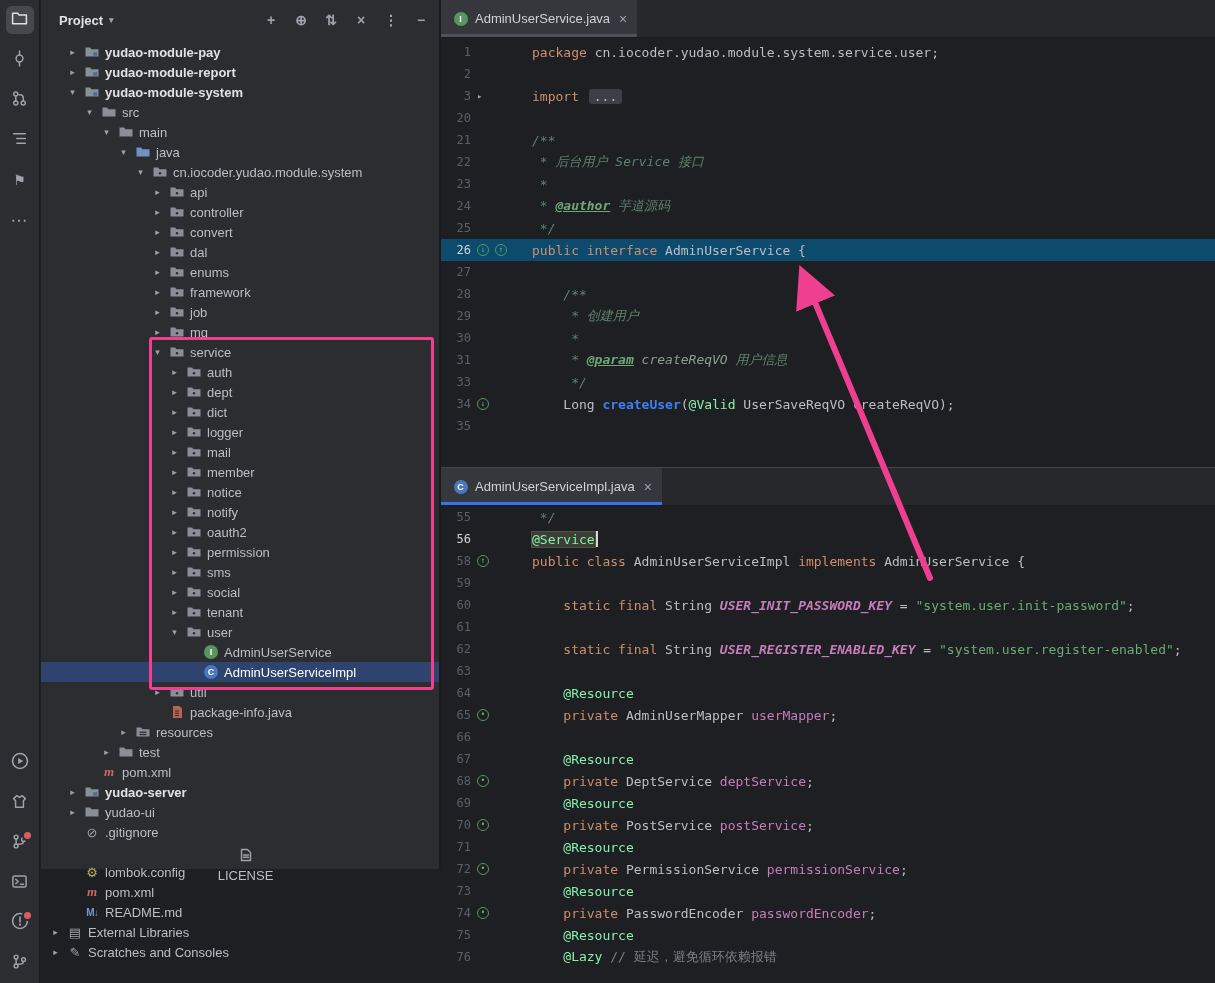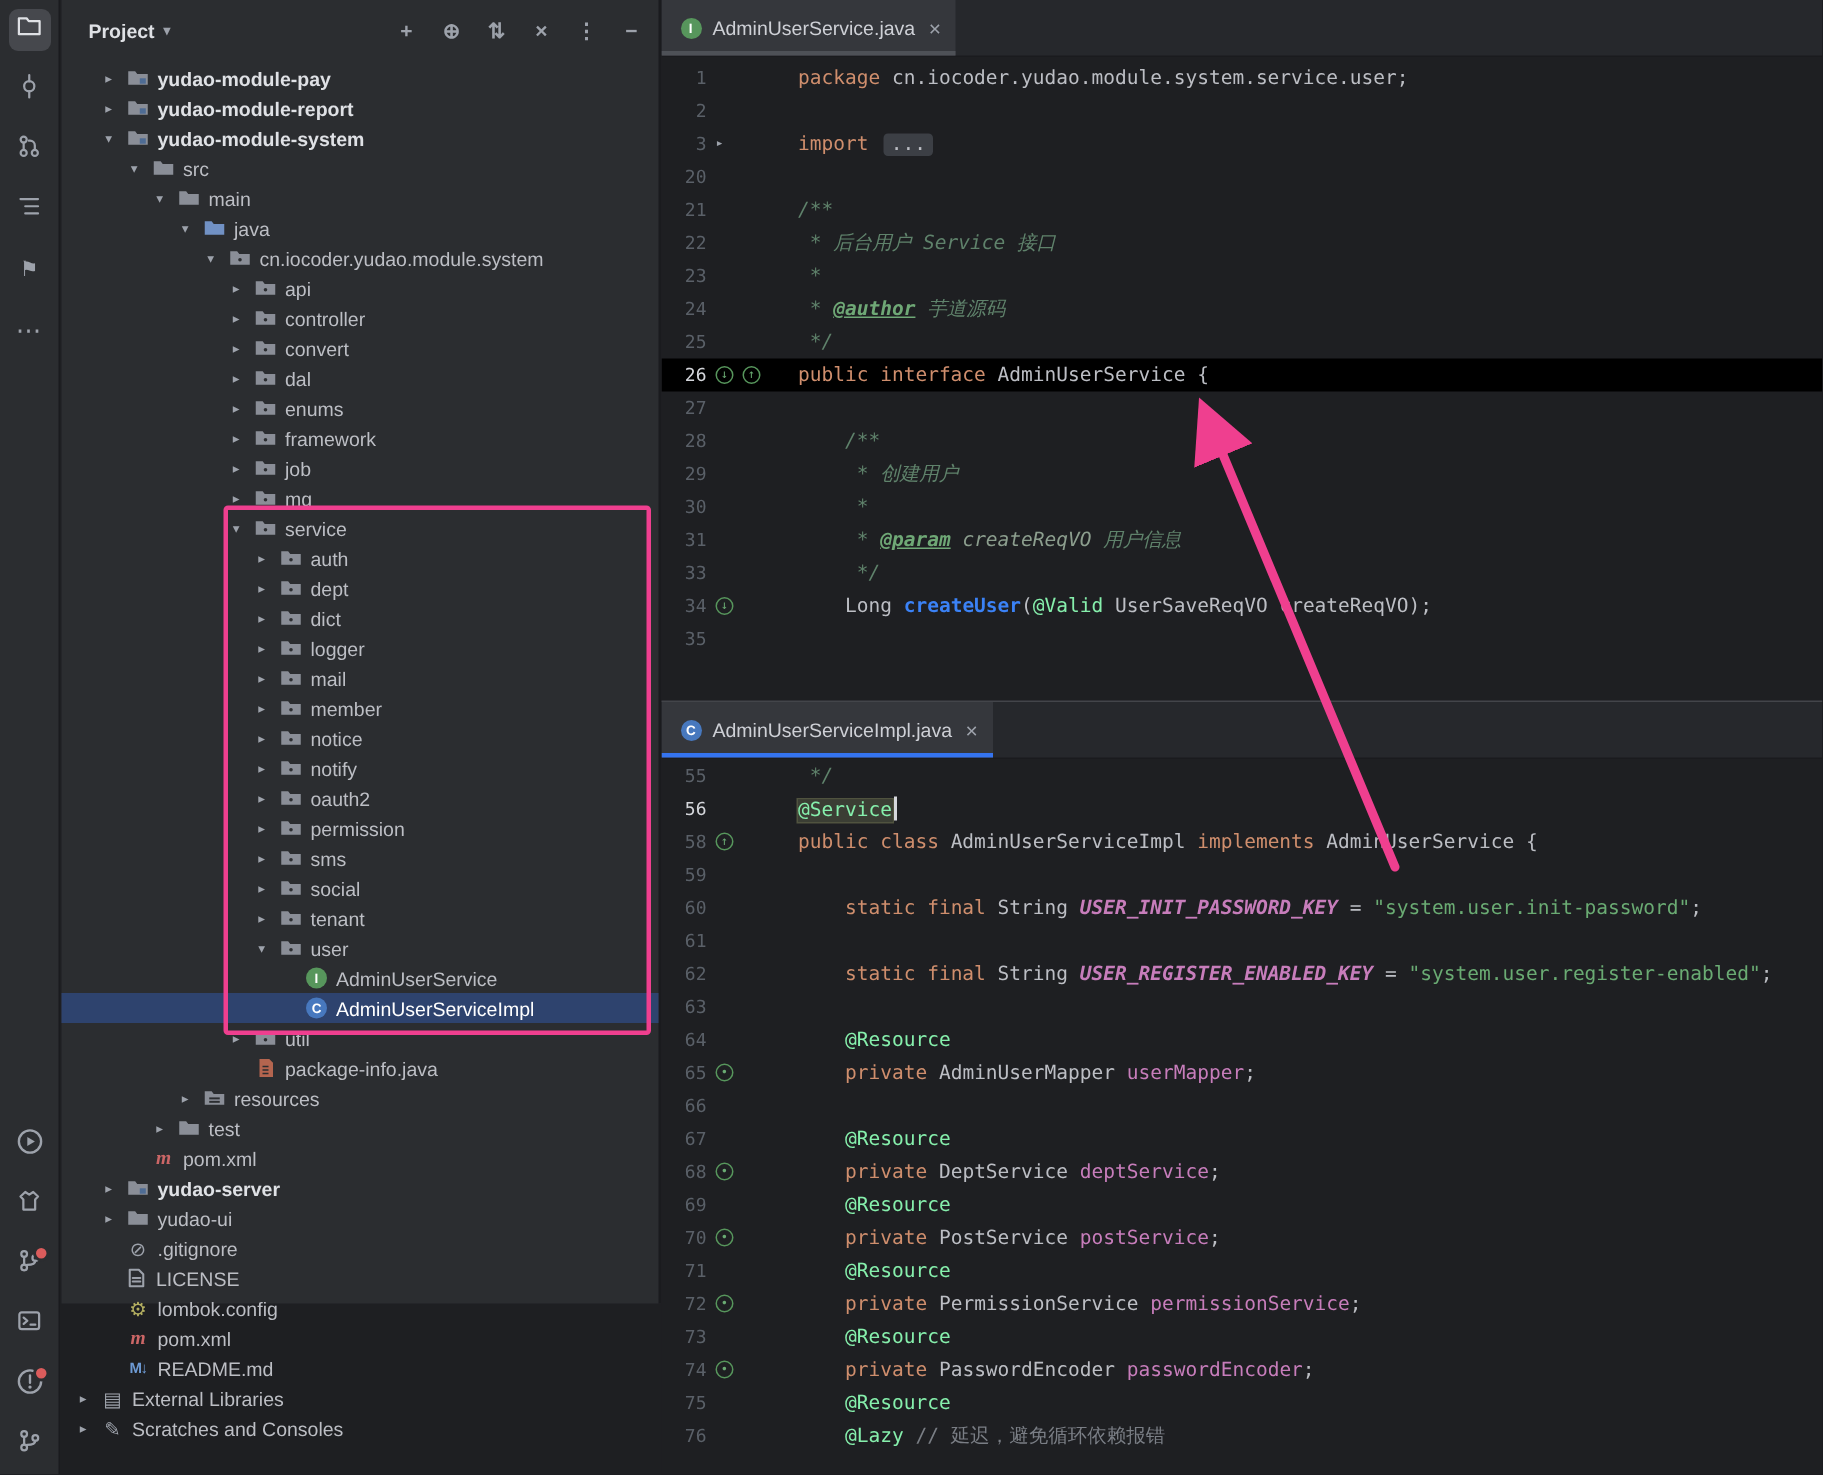--- a/index.html
+++ b/index.html
@@ -44,21 +44,21 @@
   .tab{position:relative;display:flex;align-items:center;gap:7px;padding:0 10px 0 12px;background:#35373c;color:#ced0d6;font-size:13px;cursor:default;}
   .tab .underline{position:absolute;left:0;right:0;bottom:0;height:3px;background:transparent;}
   .tab.focused .underline{background:#3574f0;}
   .tab.unfocused .underline{background:#4e5157;}
   .tab-close{color:#9da2ab;font-size:14px;margin-left:2px;cursor:default;}
   .tab .icon{width:15px;height:15px;display:inline-flex;align-items:center;justify-content:center;}
 
   .code-lines{font-family:"DejaVu Sans Mono","Liberation Mono",monospace;font-size:13px;}
   .editor-top .code-lines{padding-top:3px;}
   .code-line{height:22px;display:flex;align-items:center;white-space:pre;}
-  .code-line.hl{background:#000000;}
+  .code-line.hl{background:#0c4a6e;}
   .gutter{width:91px;flex:none;display:inline-flex;align-items:center;height:22px;}
   .lnum{display:inline-block;width:30px;text-align:right;color:#5a6068;font-size:12px;flex:none;}
   .lnum.cur{color:#d4d6db;}
   .gutter .icon{margin-left:6px;display:inline-flex;}
   .gicon{width:12px;height:12px;border-radius:50%;border:1.4px solid #57965c;color:#6aab73;display:inline-flex;align-items:center;justify-content:center;font-size:8px;line-height:1;box-sizing:border-box;}
   .fchev{color:#9da2ab;font-size:9px;}
   .fold-pos{margin-left:auto;margin-right:7px;}
   .code-text{flex:none;}
   .tok{white-space:pre;}
   .tok.kw{color:#cf8e6d;}
@@ -559,21 +559,21 @@
           </span>
           <span class="tree-label">yudao-ui</span>
         </div>
         <div class="tree-row" style="padding-left: 25px;">
           <span class="chevron"></span>
           <span class="icon">
             <span class="plainico">⊘</span>
           </span>
           <span class="tree-label">.gitignore</span>
         </div>
-        <div class="tree-row" style="padding-left: 24px;">
+        <div class="tree-row" style="padding-left: 11px; flex-direction: column;">
           <span class="chevron"></span>
           <span class="icon">
             <svg width="16" height="16" viewBox="0 0 16 16">
               <path d="M3.5 2.5h6l3 3v8h-9z" fill="none" stroke="currentColor" stroke-width="1.4" stroke-linecap="round" stroke-linejoin="round"></path>
               <path d="M5.5 8h5M5.5 10.3h5" fill="none" stroke="currentColor" stroke-width="1.4" stroke-linecap="round" stroke-linejoin="round"></path>
             </svg>
           </span>
           <span class="tree-label">LICENSE</span>
         </div>
         <div class="tree-row" style="padding-left: 25px;">

